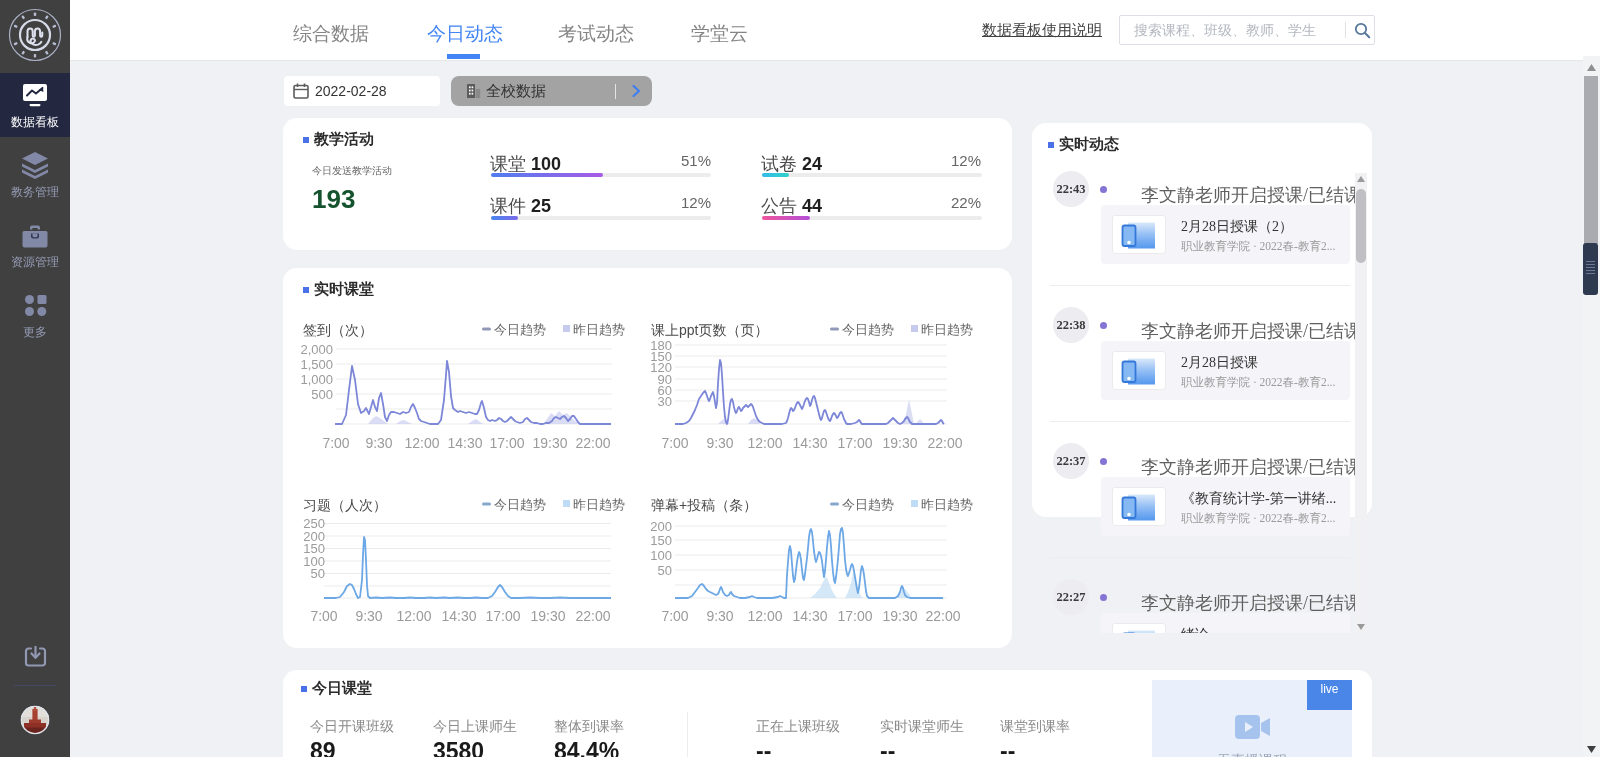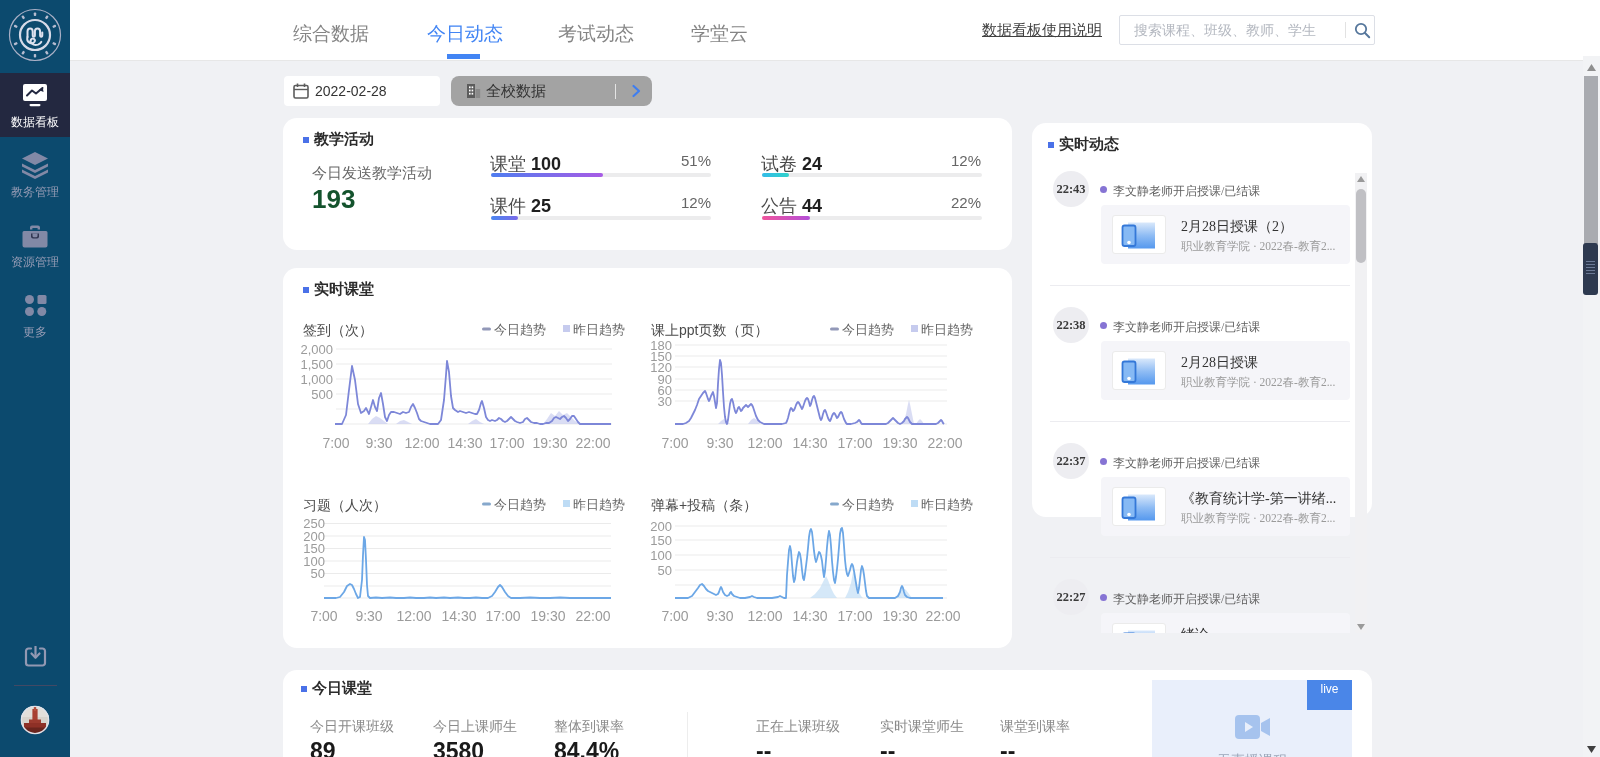--- a/index.html
+++ b/index.html
@@ -1,21 +1,21 @@
 <!DOCTYPE html>
 <html><head>
 <meta charset="utf-8">
 <style>
 * { margin:0; padding:0; box-sizing:border-box; }
 html,body { width:1600px; height:757px; overflow:hidden; font-family:"Liberation Sans", sans-serif; }
 body { position:relative; background:#f0f1f4; }
 .abs { position:absolute; }
 
 
-#sidebar { left:0; top:0; width:70px; height:757px; background:#0c4a6e; z-index:20; }
+#sidebar { left:0; top:0; width:70px; height:757px; background:#404040; z-index:20; }
 #act-bg { left:0; top:73px; width:70px; height:64px; background:#232840; }
 .side-label { position:absolute; width:70px; text-align:center; font-size:12px; color:#959bb4; }
 
 
 #topnav { left:70px; top:0; width:1530px; height:61px; background:#fff; border-bottom:1px solid #e7e7e7; z-index:10; }
 .tab { position:absolute; font-size:19px; color:#858585; top:21px; }
 .tab.active { color:#4285f4; }
 #tab-underline { position:absolute; left:377px; top:54px; width:33px; height:5px; background:#4285f4; }
 #help-link { position:absolute; left:912px; top:21px; font-size:15px; color:#404040; text-decoration:underline; }
 #searchbox { position:absolute; left:1049px; top:15px; width:256px; height:30px; border:1px solid #dcdfe6; border-radius:2px; background:#fff; }
@@ -35,21 +35,21 @@
 .pg-track { position:absolute; height:4px; border-radius:2px; background:#ececed; }
 .pg-fill { position:absolute; height:4px; border-radius:2px; }
 
 
 #card2 { left:283px; top:268px; width:729px; height:380px; }
 
 
 #card3 { left:1032px; top:123px; width:340px; height:394px;font-family:Liberation Serif, serif; }
 .time-badge { position:absolute; width:36px; height:36px; border-radius:50%; background:#ededf1; color:#3a3a3a; font-weight:bold; font-size:12.5px; text-align:center; line-height:36px; }
 .tdot { position:absolute; width:7px; height:7px; border-radius:50%; background:#8674d4; }
-.ttext { position:absolute; font-size:12px; color:#5f5f5f; white-space:nowrap; }
+.ttext { position:absolute; font-size:18px; color:#5f5f5f; white-space:nowrap;margin-left:28px; }
 .subcard { position:absolute; left:69px; width:249px; height:59px; background:#f5f5f9; border-radius:4px; }
 .iconbox { position:absolute; left:11px; top:10px; width:54px; height:39px; background:#fff; border:1px solid #ebebeb; border-radius:3px; }
 .sc-title { position:absolute; left:80px; top:13px; font-size:14px; color:#333; white-space:nowrap; overflow:hidden; text-overflow:ellipsis; max-width:168px; }
 .sc-sub { position:absolute; left:80px; top:34px; font-size:11.5px; color:#9a9a9a; white-space:nowrap; overflow:hidden; text-overflow:ellipsis; max-width:168px; }
 .item-div { position:absolute; left:18px; width:300px; height:1px; background:#ececf0; }
 
 
 #card4 { left:283px; top:670px; width:1089px; height:110px; }
 .st-label { position:absolute; top:48px; font-size:14px; color:#8a8a8a; }
 .st-val { position:absolute; top:68px; font-size:23px; font-weight:bold; color:#1a1a1a; }
@@ -184,21 +184,21 @@
   <div style="position:absolute;left:35px;top:6px;font-size:15px;color:#333;">全校数据</div>
   <div style="position:absolute;left:164px;top:8px;width:1px;height:15px;background:#e4e4e4;"></div>
   <svg style="position:absolute;left:178px;top:8px" width="14" height="14" viewBox="0 0 14 14">
     <polyline points="4.5,2 10,7 4.5,12" fill="none" stroke="#3f7ef0" stroke-width="2.2" stroke-linecap="round" stroke-linejoin="round"></polyline>
   </svg>
 </div>
 
 <div id="card1" class="card">
   <div class="bullet" style="left:20px;top:19px;"></div>
   <div class="ctitle" style="left:31px;top:12px;">教学活动</div>
-  <div style="position:absolute;left:29px;top:46px;font-size:15px;color:#666;">今日发送教学活动</div>
+  <div style="position:absolute;left:29px;top:46px;font-size:10px;color:#666;">今日发送教学活动</div>
   <div style="position:absolute;left:29px;top:66px;font-size:26px;font-weight:800;color:#14532d;">193</div>
 
   <div class="pg-label" style="left:207px;top:34px;">课堂 <b>100</b></div>
   <div class="pg-pct" style="left:378px;top:34px;width:50px;text-align:right;">51%</div>
   <div class="pg-track" style="left:208px;top:55px;width:220px;"></div>
   <div class="pg-fill" style="left:208px;top:55px;width:112px;background:linear-gradient(90deg,#4e7df0,#a85be5);"></div>
 
   <div class="pg-label" style="left:478px;top:34px;">试卷 <b>24</b></div>
   <div class="pg-pct" style="left:648px;top:34px;width:50px;text-align:right;">12%</div>
   <div class="pg-track" style="left:479px;top:55px;width:220px;"></div>

